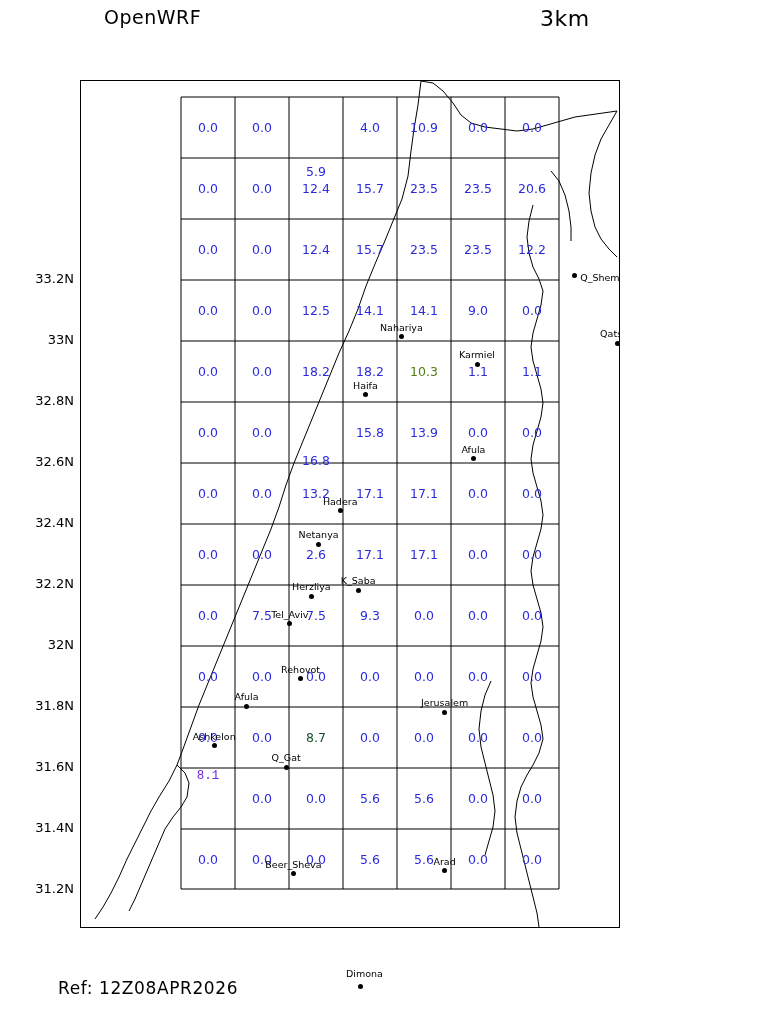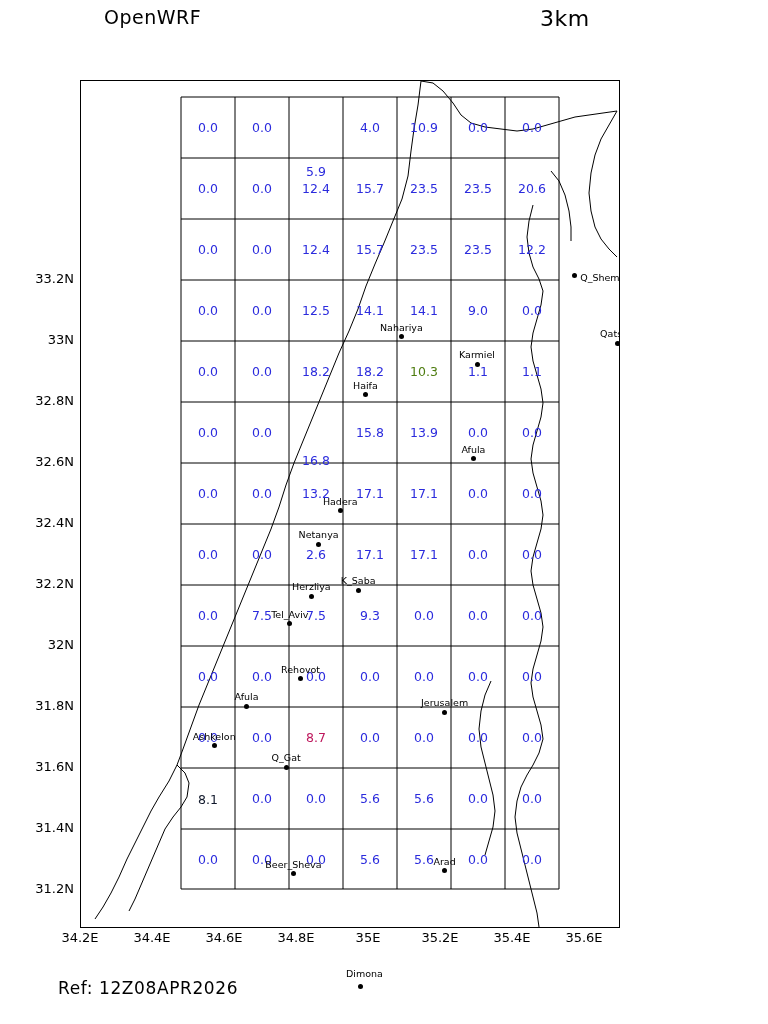--- a/index.html
+++ b/index.html
@@ -316,26 +316,26 @@
         <div class="cellval" style="left: 451px; top: 533.846px; color: rgb(43, 43, 221);">0.0</div>
         <div class="cellval" style="left: 127px; top: 594.769px; color: rgb(43, 43, 221);">0.0</div>
         <div class="cellval" style="left: 181px; top: 594.769px; color: rgb(43, 43, 221);">0.0</div>
         <div class="cellval" style="left: 235px; top: 594.769px; color: rgb(43, 43, 221);">0.0</div>
         <div class="cellval" style="left: 289px; top: 594.769px; color: rgb(43, 43, 221);">0.0</div>
         <div class="cellval" style="left: 343px; top: 594.769px; color: rgb(43, 43, 221);">0.0</div>
         <div class="cellval" style="left: 397px; top: 594.769px; color: rgb(43, 43, 221);">0.0</div>
         <div class="cellval" style="left: 451px; top: 594.769px; color: rgb(43, 43, 221);">0.0</div>
         <div class="cellval" style="left: 127px; top: 655.692px; color: rgb(43, 43, 221);">0.0</div>
         <div class="cellval" style="left: 181px; top: 655.692px; color: rgb(43, 43, 221);">0.0</div>
-        <div class="cellval" style="left: 235px; top: 655.692px; color: #be185d;">8.7</div>
+        <div class="cellval" style="left: 235px; top: 655.692px; color: #14532d;">8.7</div>
         <div class="cellval" style="left: 289px; top: 655.692px; color: rgb(43, 43, 221);">0.0</div>
         <div class="cellval" style="left: 343px; top: 655.692px; color: rgb(43, 43, 221);">0.0</div>
         <div class="cellval" style="left: 397px; top: 655.692px; color: rgb(43, 43, 221);">0.0</div>
         <div class="cellval" style="left: 451px; top: 655.692px; color: rgb(43, 43, 221);">0.0</div>
-        <div class="cellval" style="left: 127px; top: 718px; color: #0f172a;">8.1</div>
+        <div class="cellval" style="left: 127px; top: 695px; color: #6d28d9; font-family: Liberation Mono, monospace;">8.1</div>
         <div class="cellval" style="left: 181px; top: 716.615px; color: rgb(43, 43, 221);">0.0</div>
         <div class="cellval" style="left: 235px; top: 716.615px; color: rgb(43, 43, 221);">0.0</div>
         <div class="cellval" style="left: 289px; top: 716.615px; color: rgb(43, 43, 221);">5.6</div>
         <div class="cellval" style="left: 343px; top: 716.615px; color: rgb(43, 43, 221);">5.6</div>
         <div class="cellval" style="left: 397px; top: 716.615px; color: rgb(43, 43, 221);">0.0</div>
         <div class="cellval" style="left: 451px; top: 716.615px; color: rgb(43, 43, 221);">0.0</div>
         <div class="cellval" style="left: 127px; top: 777.538px; color: rgb(43, 43, 221);">0.0</div>
         <div class="cellval" style="left: 181px; top: 777.538px; color: rgb(43, 43, 221);">0.0</div>
         <div class="cellval" style="left: 235px; top: 777.538px; color: rgb(43, 43, 221);">0.0</div>
         <div class="cellval" style="left: 289px; top: 777.538px; color: rgb(43, 43, 221);">5.6</div>
@@ -412,30 +412,20 @@
           <div class="city-dot"></div>
           <div class="city-label">Beer_Sheva</div>
         </div>
         <div class="city" style="left: 363.6px; top: 789.7px; width: 4px; height: 4px;">
           <div class="city-dot"></div>
           <div class="city-label">Arad</div>
         </div>
       </div>
   </div>
 
-  <div class="xtick-wrap">
-      <div class="xtick" style="left: 0px;">34.2E</div>
-      <div class="xtick" style="left: 72px;">34.4E</div>
-      <div class="xtick" style="left: 144px;">34.6E</div>
-      <div class="xtick" style="left: 216px;">34.8E</div>
-      <div class="xtick" style="left: 288px;">35E</div>
-      <div class="xtick" style="left: 360px;">35.2E</div>
-      <div class="xtick" style="left: 432px;">35.4E</div>
-      <div class="xtick" style="left: 504px;">35.6E</div>
-    </div>
 
   <div class="footer-left">Ref: 12Z08APR2026</div>
   <div class="dimona-marker">
     <div class="dot"></div>
     <div class="lbl">Dimona</div>
   </div>
 
 </div>
 
 </body></html>

